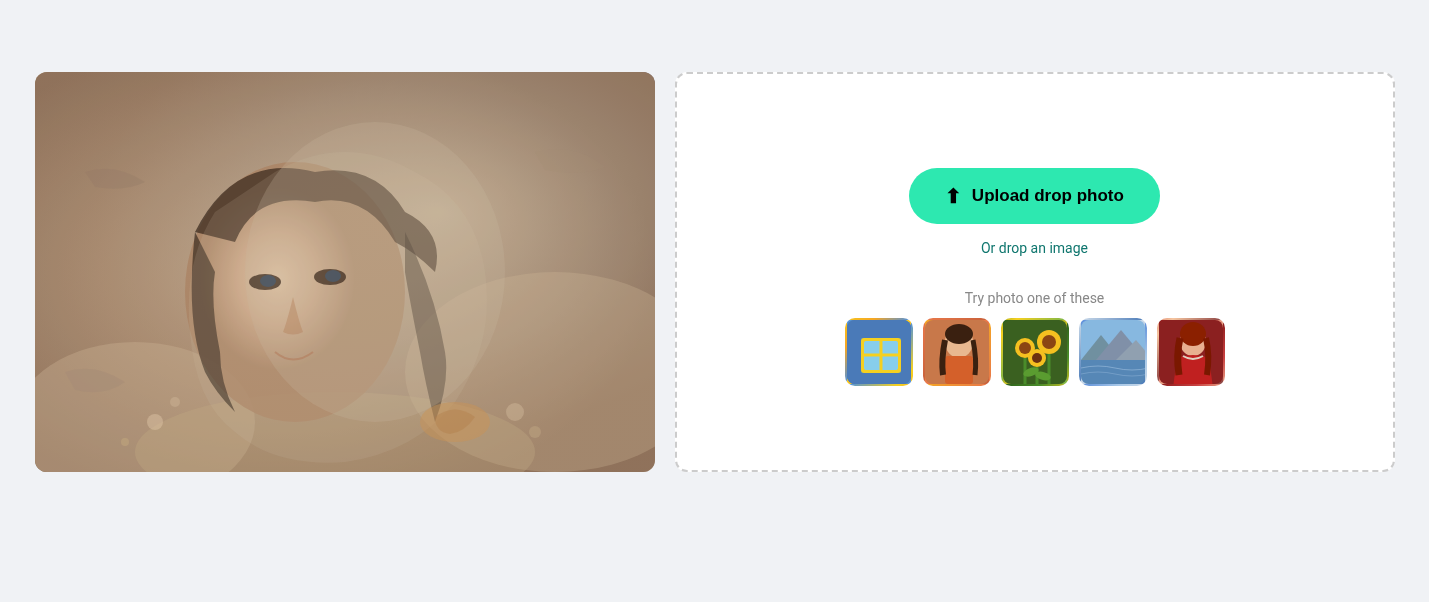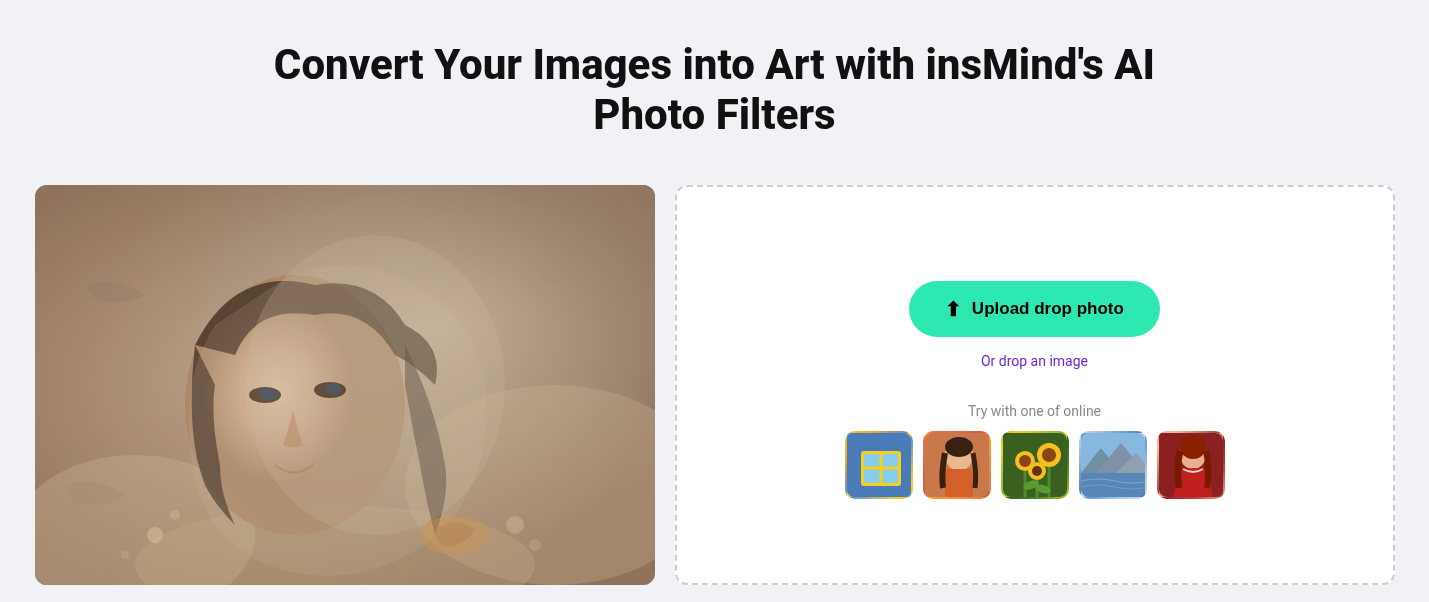--- a/index.html
+++ b/index.html
@@ -127,21 +127,21 @@
       gap: 10px;
       transition: background 0.2s;
     }
 
     .upload-icon {
       font-size: 20px;
     }
 
     .drop-text {
       font-size: 14px;
-      color: #6d28d9;
+      color: #0f766e;
       margin-top: 4px;
     }
 
     .try-section {
       display: flex;
       flex-direction: column;
       align-items: center;
       gap: 12px;
       margin-top: 10px;
     }
@@ -180,24 +180,20 @@
       background: linear-gradient(135deg, #5b8dd9 0%, #a8c8e8 30%, #c8d8e8 50%, #4a7ab8 100%);
     }
     .sample-img-5 {
       background: linear-gradient(135deg, #8b1a1a 0%, #c84040 30%, #f5c5a0 60%, #8b4040 100%);
     }
   </style>
 </head>
 <body>
 
 <div class="header">
-  <h1>
-    <span>Convert Your Images into Art with insMind's AI</span><br>
-    <span>Photo Filters</span>
-  </h1>
 </div>
 
 <div class="main-content">
 
   <div class="image-preview">
     <div class="image-preview-canvas">
       <svg class="artistic-image" viewBox="0 0 620 400" xmlns="http://www.w3.org/2000/svg">
 
         <defs>
           <radialGradient id="bg1" cx="40%" cy="50%" r="60%">
@@ -267,21 +263,21 @@
 
     <div class="upload-area">
       <button class="upload-button">
         <span class="upload-icon">⬆</span>
         <span>Upload drop photo</span>
       </button>
       <span class="drop-text">Or drop an image</span>
     </div>
 
     <div class="try-section">
-      <span class="try-label">Try with one of online</span>
+      <span class="try-label">Try photo one of these</span>
       <div class="sample-images">
 
         <div class="sample-img sample-img-1">
           <svg viewBox="0 0 68 68" xmlns="http://www.w3.org/2000/svg" width="68" height="68">
             <rect width="68" height="68" fill="#5b9bd5"></rect>
             <rect x="5" y="5" width="58" height="58" fill="#4a8bc4" rx="2"></rect>
 
             <rect x="14" y="18" width="40" height="35" fill="#f5d020" rx="3"></rect>
             <rect x="17" y="21" width="34" height="29" fill="#87ceeb" rx="2"></rect>
 

